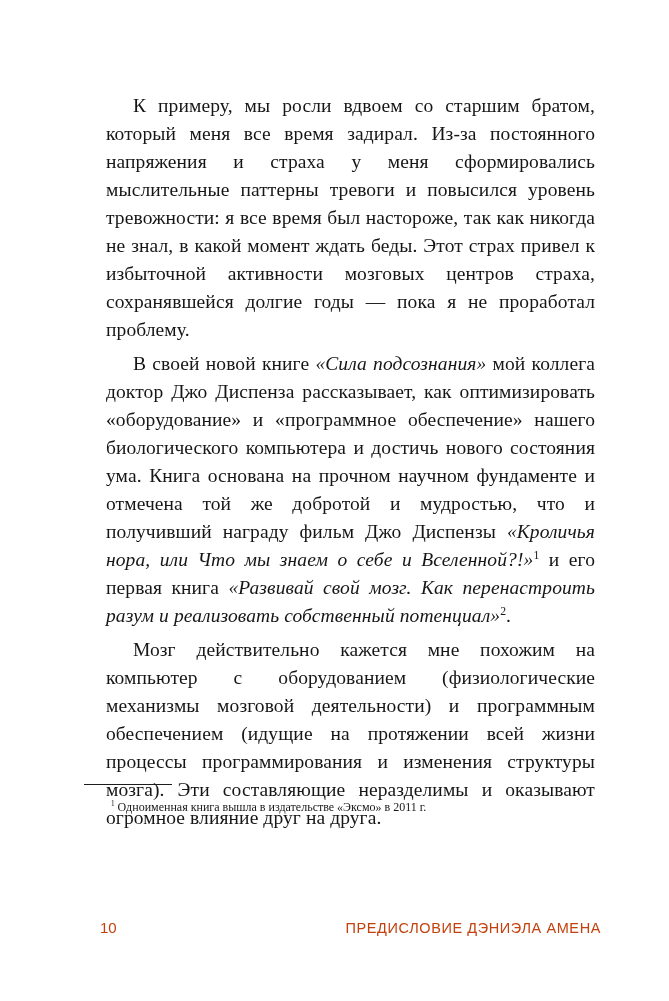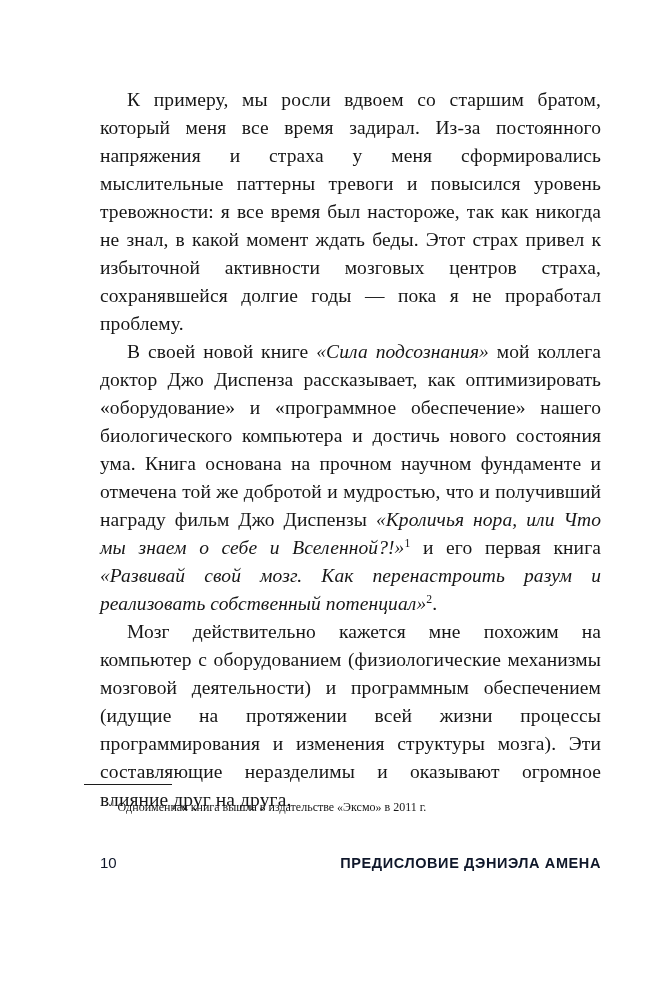--- a/index.html
+++ b/index.html
@@ -24,21 +24,21 @@
     top: 86px;
     width: 501px;
     font-size: 19.5px;
     line-height: 28px;
     text-align: justify;
     hyphens: auto;
     -webkit-hyphens: auto;
     letter-spacing: 0.1px;
   }
   .body-text p {
-    margin: 0;
+    margin: 6px;
     text-indent: 27px;
   }
   .body-text em { }
   sup {
     font-size: 0.6em;
     line-height: 0;
     vertical-align: super;
   }
   .footnotes {
     position: absolute;
@@ -58,33 +58,32 @@
     border-top: 1.5px solid #1c1c1c;
     margin: 0 0 10px 0;
   }
   .footnotes p {
     margin: 0 0 8px 0;
     text-indent: 27px;
   }
   .page-footer {
     position: absolute;
     left: 100px;
-    top: 854px;
+    top: 919px;
     width: 501px;
     display: flex;
     justify-content: space-between;
     align-items: baseline;
     font-family: "Liberation Sans", sans-serif;
     font-size: 15px;
-    color: #0f172a;
+    color: #c2410c;
   }
   .running-title {
     font-size: 14.5px;
     letter-spacing: 0.6px;
-    font-weight: bold;
   }
 </style>
 </head>
 <body>
 
 <div class="sheet">
 
   <main class="body-text">
       <p><span>К примеру, мы росли вдвоем со старшим братом, который меня все время задирал. Из-за постоянного напряжения и страха у меня сформировались мыслительные паттерны тревоги и повысился уровень тревожности: я все время был настороже, так как никогда не знал, в какой момент ждать беды. Этот страх привел к избыточной активности мозговых центров страха, сохранявшейся долгие годы — пока я не проработал проблему.</span></p>
       <p><span>В своей новой книге </span><em>«Сила подсознания»</em><span> мой коллега доктор Джо Диспенза рассказывает, как оптимизировать «оборудование» и «программное обеспечение» нашего биологического компьютера и достичь нового состояния ума. Книга основана на прочном научном фундаменте и отмечена той же добротой и мудростью, что и получивший награду фильм Джо Диспензы </span><em>«Кроличья нора, или Что мы знаем о себе и Вселенной?!»</em><sup>1</sup><span> и его первая книга </span><em>«Развивай свой мозг. Как перенастроить разум и реализовать собственный потенциал»</em><sup>2</sup><span>.</span></p>

